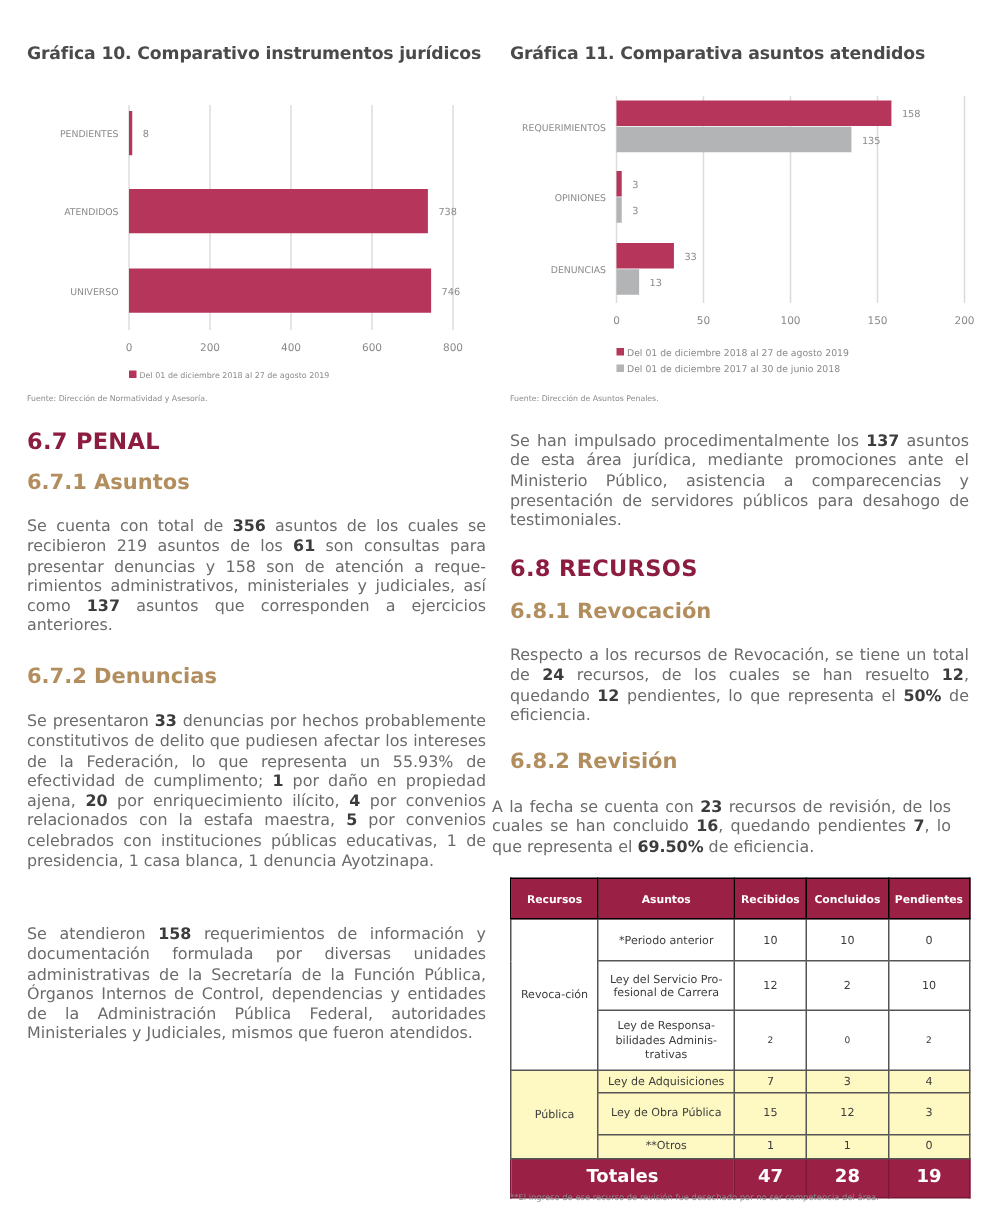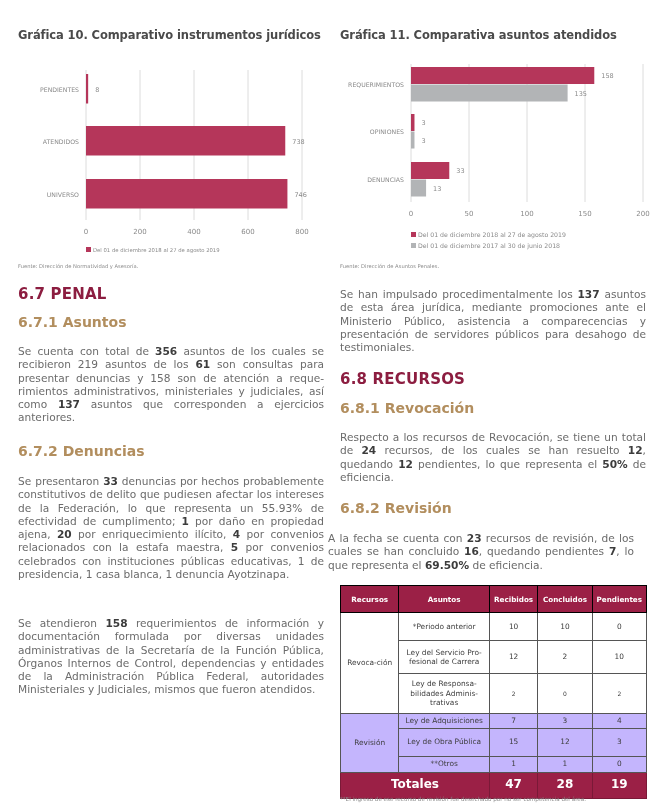--- a/index.html
+++ b/index.html
@@ -14,21 +14,21 @@
   .h1 { position: absolute; font-size: 15px; font-weight: bold; color: #8c1d40; white-space: nowrap; letter-spacing: 0.2px; }
   .h2 { position: absolute; font-size: 14px; font-weight: bold; color: #b28e5e; white-space: nowrap; }
   .para { position: absolute; font-size: 10.6px; line-height: 13.3px; color: #6b6b6b; text-align: justify; }
   .para b { color: #3c3c3c; font-weight: bold; }
 
   table.rec { position: absolute; left: 340px; top: 585px; width: 307px; border-collapse: collapse; font-size: 7.4px; font-family: "DejaVu Sans", sans-serif; }
   table.rec th { background: #9b2046; color: #ffffff; font-weight: bold; height: 27px; border: 1px solid #000000; font-size: 7.2px; }
   table.rec td { text-align: center; color: #3c3c3c; border: 1px solid #555; padding: 2px 3px; line-height: 9.5px; }
   table.rec td.grp { font-weight: normal; }
   table.rec tr.revo td { background: #ffffff; }
-  table.rec tr.revi td { background: #c4b5fd; }
+  table.rec tr.revi td { background: #fef9c3; }
   table.rec tr.tot td { background: #9b2046; color: #ffffff; font-weight: bold; font-size: 12px; border: 1px solid #7a1937; height: 26px; padding: 0; }
   table.rec td.asunto { font-weight: 500; }
   .note { position: absolute; left: 340px; top: 796px; font-size: 5.6px; color: #8a8a8a; white-space: nowrap; }
 </style>
 </head>
 <body>
 
 <div class="chart-title" style="left:18px; top:28px;">Gráfica 10. Comparativo instrumentos jurídicos</div>
 <svg class="chart" id="chart0" style="left:0; top:62px;" width="330" height="200">
     <line x1="86" x2="86" y1="8" y2="158" stroke="#dcdcdc" stroke-width="1"></line>
@@ -129,21 +129,21 @@
       <td>2</td>
       <td>10</td>
     </tr>
     <tr class="revo" style="height:40px;padding-left:32px;">
       <td class="asunto">Ley de Responsa-bilidades Adminis-trativas</td>
       <td style="font-size:6px;">2</td>
       <td style="font-size:6px;">0</td>
       <td style="font-size:6px;">2</td>
     </tr>
     <tr class="revi" style="height:14px;">
-      <td class="grp" rowspan="3">Revisión</td>
+      <td class="grp" rowspan="3">Pública</td>
       <td class="asunto" style="padding:1px 2px;">Ley de Adquisiciones</td>
       <td>7</td>
       <td>3</td>
       <td>4</td>
     </tr>
     <tr class="revi" style="height:28px;">
       <td class="asunto">Ley de Obra Pública</td>
       <td>15</td>
       <td>12</td>
       <td>3</td>

